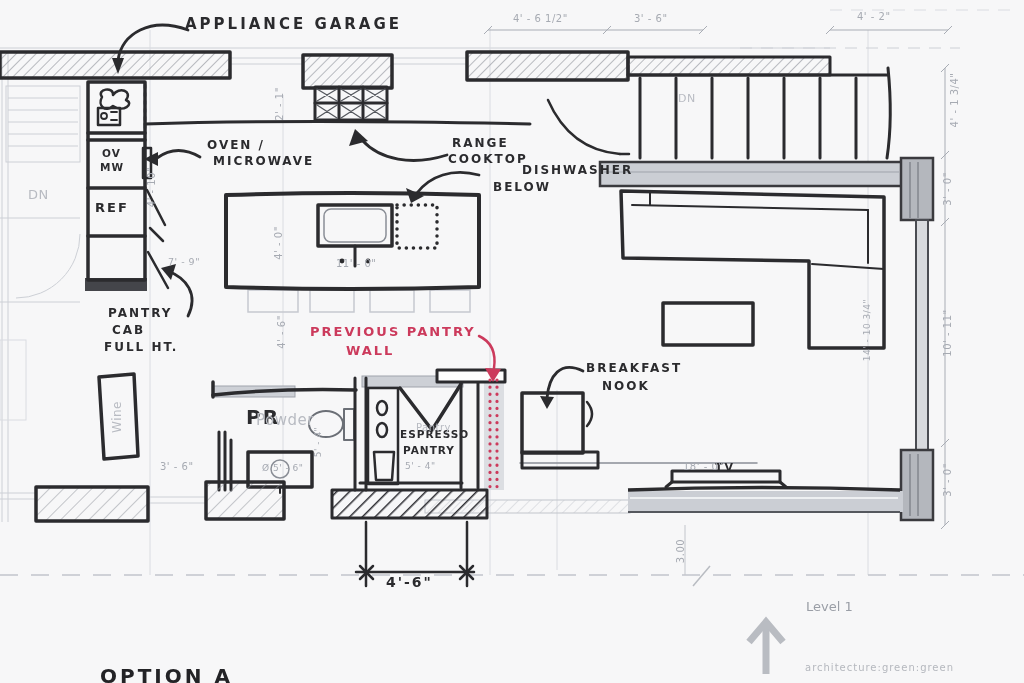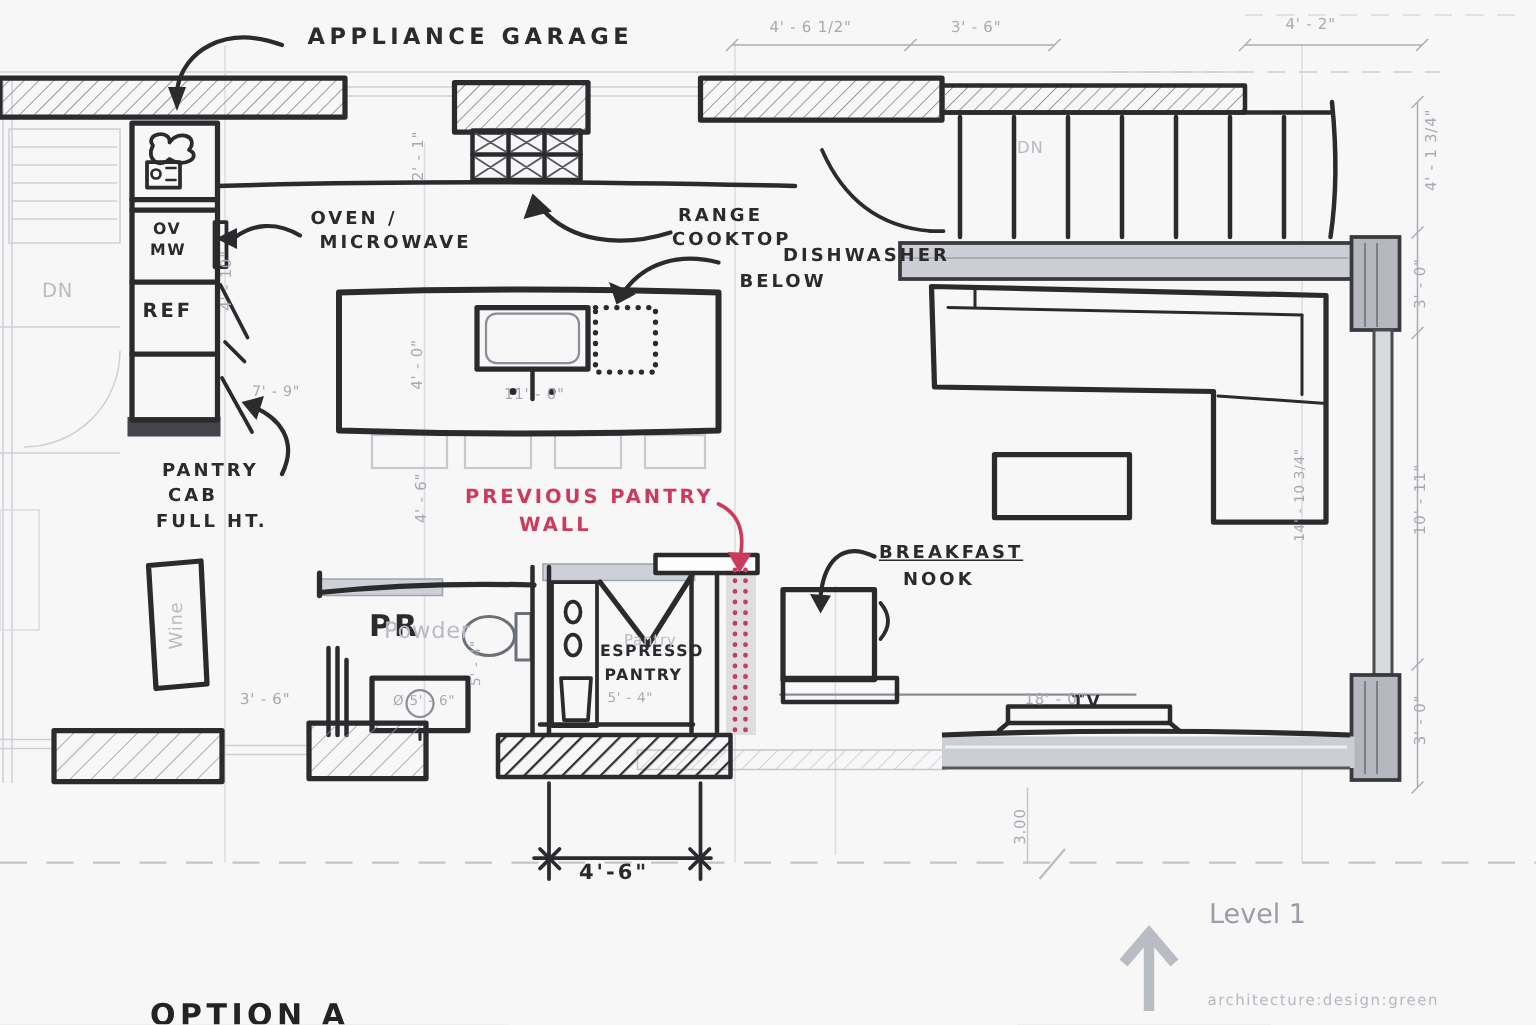--- a/index.html
+++ b/index.html
@@ -9,21 +9,21 @@
   .txt{position:absolute;white-space:pre;line-height:1.15;}
   .hand{color:#2b2b2e;font-weight:700;letter-spacing:2px;font-size:12px;}
   .hand-big{color:#2b2b2e;font-weight:700;letter-spacing:3px;font-size:15px;}
   .hand-red{color:#cc3a5c;font-weight:700;letter-spacing:2px;font-size:13px;}
   .cad{color:#a6aab2;font-size:10px;letter-spacing:0.5px;}
   .cad-lt{color:#b8bbc2;}
   .vt{width:90px;height:12px;text-align:center;transform:rotate(-90deg);}
   .title-hand{color:#232326;font-weight:700;letter-spacing:3px;font-size:20px;}
   .logo-word{color:#b5b8be;font-weight:700;font-size:46px;letter-spacing:2px;line-height:1;}
   .logo-tag{color:#b5b8be;font-size:10px;letter-spacing:1px;}
-  .level{color:#9a9ea6;font-size:18px;}
+  .level{color:#9a9ea6;font-size:13px;}
 </style>
 </head>
 <body>
 
 <div id="stage">
 
 <svg id="plan-svg" width="1024" height="683" viewBox="0 0 1024 683">
   <defs>
     <pattern id="hM" width="7" height="7" patternUnits="userSpaceOnUse" patternTransform="rotate(45)">
       <line x1="0" y1="0" x2="0" y2="7" stroke="#8d9098" stroke-width="1.2"></line>
@@ -279,33 +279,33 @@
       <polygon points="493,382 485,368 501,369" fill="#cc3a5c" stroke="none"></polygon>
     </g>
   </g>
 
   <g stroke="#b9bcc2" fill="none" stroke-width="7">
     <line x1="766" y1="624" x2="766" y2="674"></line>
     <polyline points="749,642 766,622 783,642"></polyline>
   </g>
 </svg>
 
-<div class="txt hand-big" style="left:185px;top:16px;margin-left:20px;">APPLIANCE GARAGE</div>
+<div class="txt hand-big" style="left:185px;top:16px;">APPLIANCE GARAGE</div>
 <div class="txt hand" style="left:207px;top:139px;">OVEN /</div>
 <div class="txt hand" style="left:213px;top:155px;">MICROWAVE</div>
 <div class="txt hand" style="left:452px;top:137px;">RANGE</div>
 <div class="txt hand" style="left:448px;top:153px;">COOKTOP</div>
 <div class="txt hand" style="left:480px;top:164px;margin-left:42px;">DISHWASHER</div>
 <div class="txt hand" style="left:493px;top:181px;">BELOW</div>
 <div class="txt hand" style="left:108px;top:307px;">PANTRY</div>
 <div class="txt hand" style="left:112px;top:324px;">CAB</div>
 <div class="txt hand" style="left:104px;top:341px;">FULL HT.</div>
 <div class="txt hand-red" style="left:310px;top:325px;">PREVIOUS PANTRY</div>
 <div class="txt hand-red" style="left:346px;top:344px;">WALL</div>
-<div class="txt hand" style="left:586px;top:362px;text-decoration:underline;">BREAKFAST</div>
+<div class="txt hand" style="left:586px;top:362px;">BREAKFAST</div>
 <div class="txt hand" style="left:602px;top:380px;">NOOK</div>
 <div class="txt hand" style="left:400px;top:428px;font-size:10.5px;letter-spacing:1px;">ESPRESSO</div>
 <div class="txt hand" style="left:403px;top:444px;font-size:10.5px;letter-spacing:1px;">PANTRY</div>
 <div class="txt hand" style="left:246px;top:406px;font-size:20px;">PR</div>
 <div class="txt hand" style="left:102px;top:147px;font-size:10.5px;letter-spacing:1px;">OV</div>
 <div class="txt hand" style="left:100px;top:161px;font-size:10.5px;letter-spacing:1px;">MW</div>
 <div class="txt hand" style="left:95px;top:201px;font-size:13px;">REF</div>
 <div class="txt hand" style="left:715px;top:462px;font-size:11px;">TV</div>
 <div class="txt hand" style="left:386px;top:574px;font-size:14px;">4'-6"</div>
 
@@ -332,15 +332,15 @@
 
 <div class="txt cad cad-lt" style="left:28px;top:188px;font-size:13px;">DN</div>
 <div class="txt cad cad-lt" style="left:678px;top:93px;font-size:11px;">DN</div>
 <div class="txt cad cad-lt vt" style="left:72px;top:411px;font-size:12px;">Wine</div>
 <div class="txt cad cad-lt" style="left:256px;top:412px;font-size:15px;">Powder</div>
 <div class="txt cad cad-lt" style="left:416px;top:422px;font-size:10px;">Pantry</div>
 
 <div class="txt title-hand" style="left:100px;top:665px;">OPTION A</div>
 
 <div class="txt level" style="left:806px;top:600px;">Level 1</div>
-<div class="txt logo-tag" style="left:805px;top:662px;">architecture:design:green</div>
+<div class="txt logo-tag" style="left:805px;top:662px;">architecture:green:green</div>
 
 </div>
 
 </body></html>

